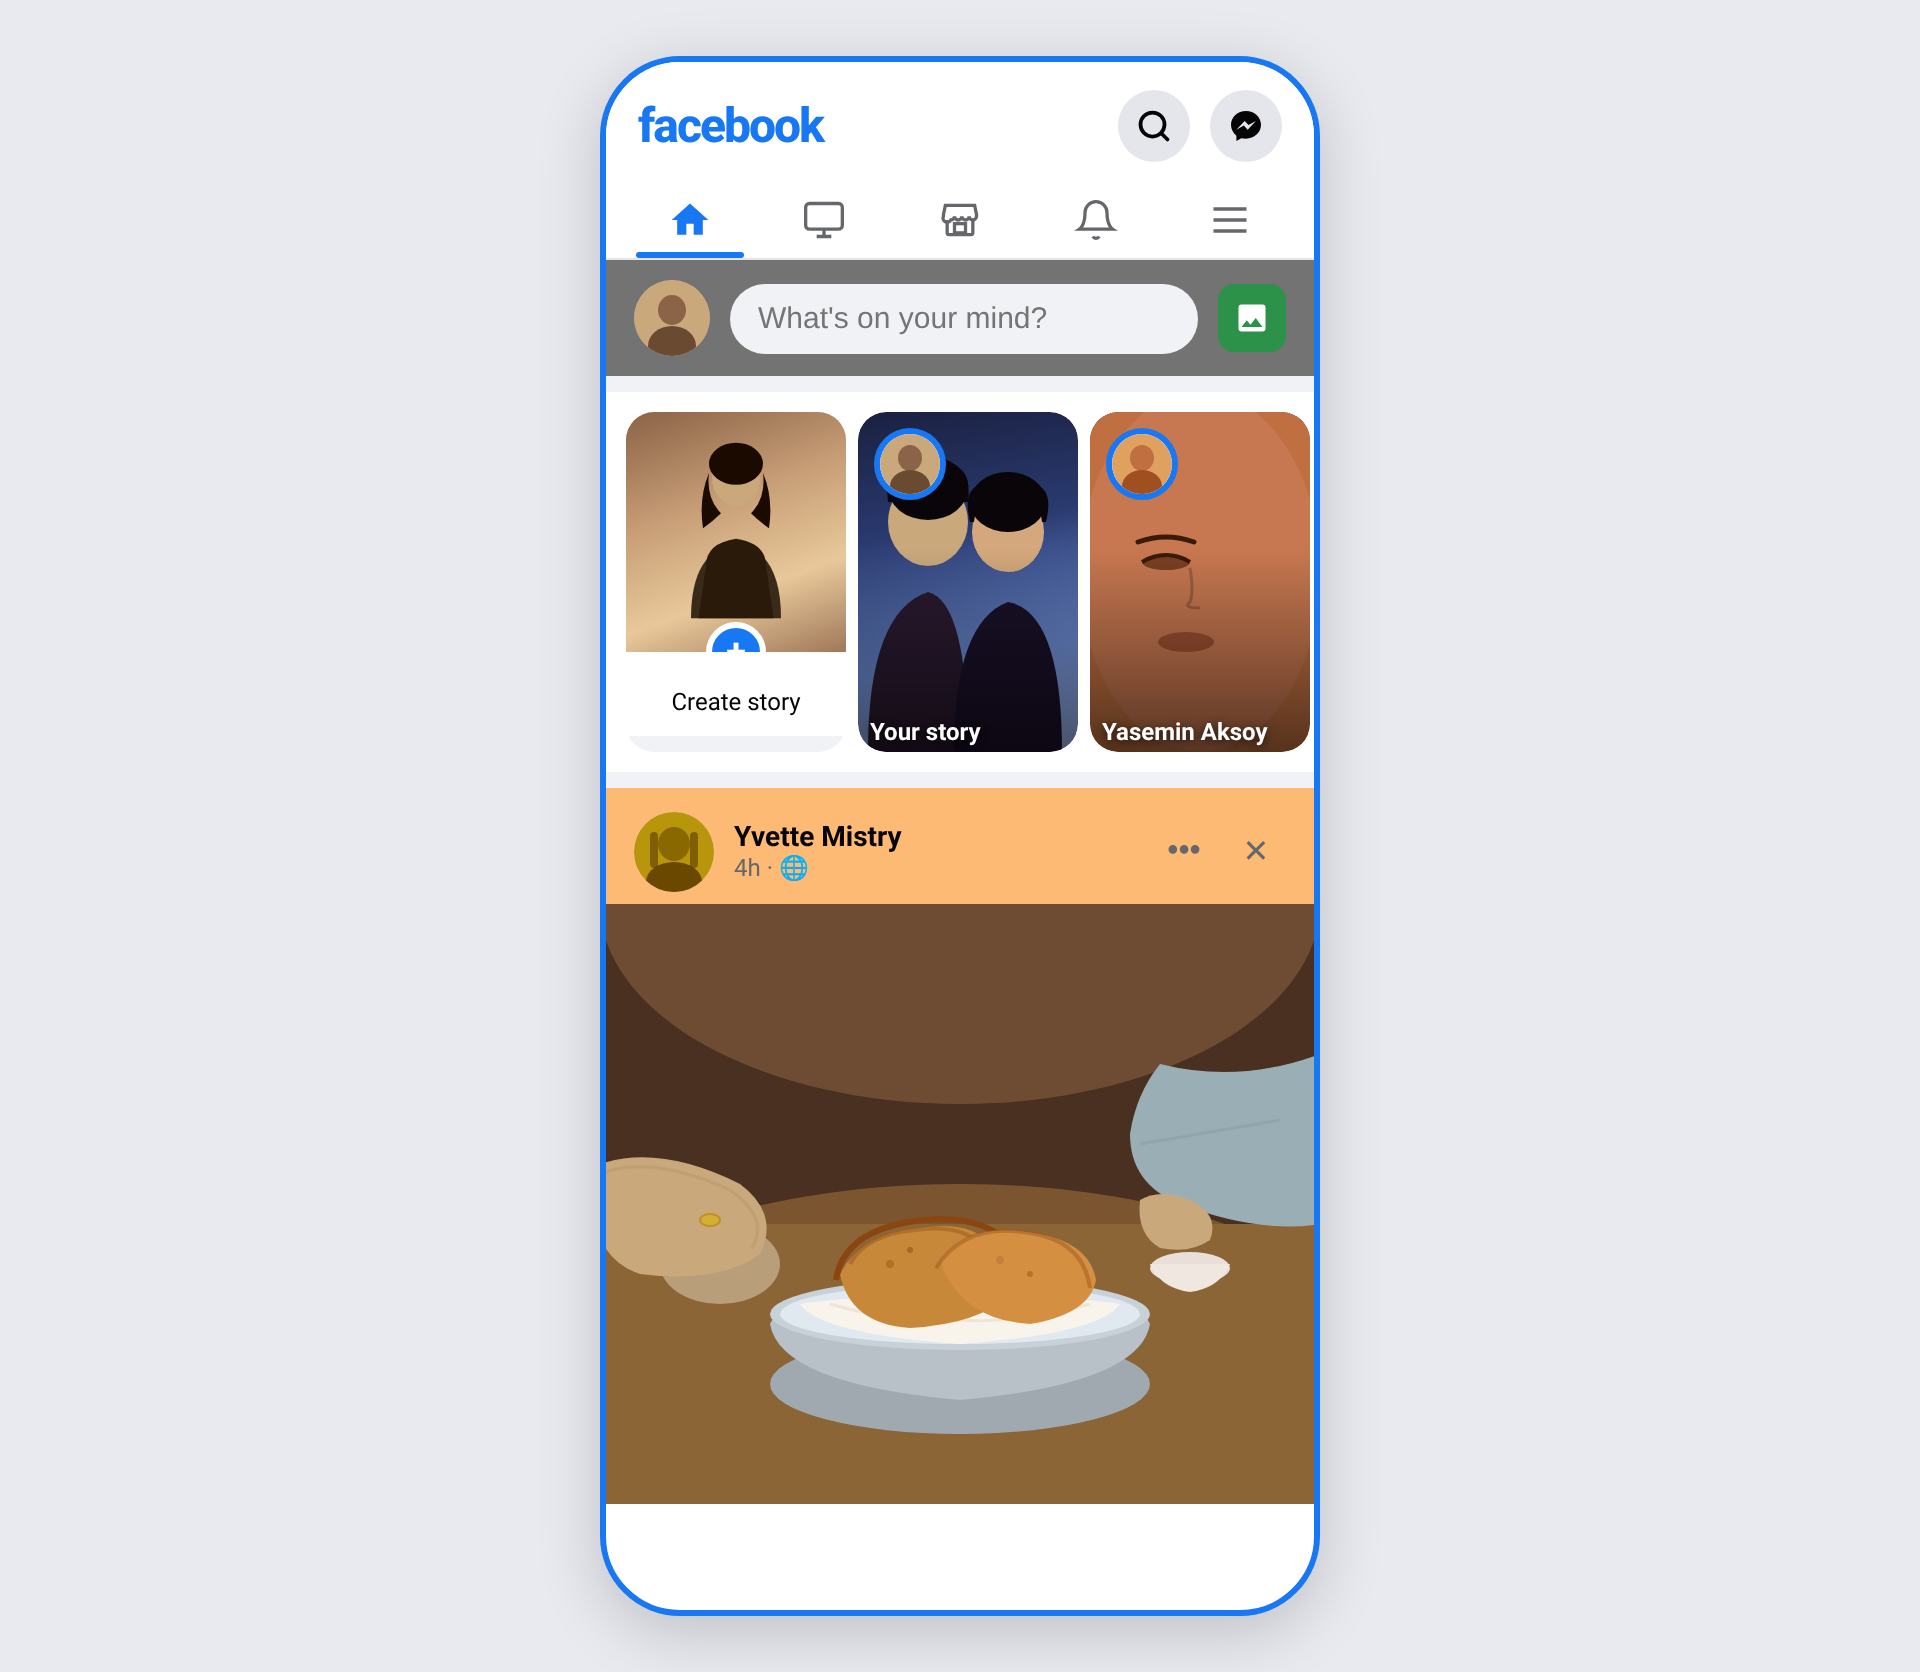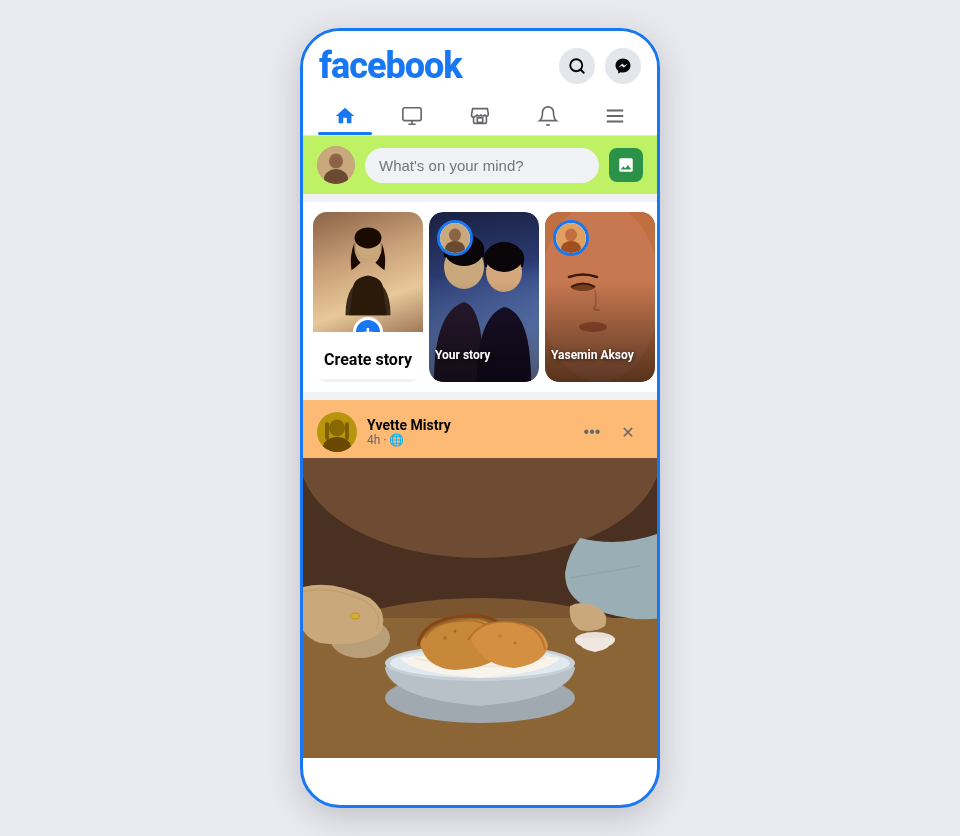--- a/index.html
+++ b/index.html
@@ -24,21 +24,21 @@
     }
     
     .header {
       display: flex;
       align-items: center;
       justify-content: space-between;
       padding: 14px 16px 8px 16px;
       background: #fff;
     }
     .fb-logo {
-      font-size: 36px;
+      font-size: 24px;
       font-weight: 800;
       color: #1877f2;
       letter-spacing: -1px;
     }
     .header-icons {
       display: flex;
       gap: 10px;
       align-items: center;
     }
     .header-icon-btn {
@@ -85,21 +85,21 @@
       height: 3px;
       background: #1877f2;
       border-radius: 2px;
     }
     
     .composer {
       display: flex;
       align-items: center;
       padding: 10px 14px;
       gap: 10px;
-      background: #bef264;
+      background: #737373;
       border-bottom: 8px solid #f0f2f5;
     }
     .composer-avatar {
       width: 38px;
       height: 38px;
       border-radius: 50%;
       background: #c9a87c;
       overflow: hidden;
       flex-shrink: 0;
       display: flex;
@@ -177,22 +177,22 @@
       justify-content: center;
       color: #fff;
       font-size: 18px;
       font-weight: bold;
       z-index: 2;
     }
     .story-create-label {
       background: #fff;
       text-align: center;
       padding: 18px 4px 8px 4px;
-      font-size: 16px;
-      font-weight: 700;
+      font-size: 12px;
+      font-weight: 400;
       color: #050505;
       line-height: 1.3;
     }
     .story-card-user {
       width: 110px;
       height: 170px;
       position: relative;
     }
     .story-user-bg {
       width: 100%;
@@ -208,21 +208,21 @@
       width: 36px;
       height: 36px;
       border-radius: 50%;
       border: 3px solid #1877f2;
       overflow: hidden;
       z-index: 2;
       background: #eee;
     }
     .story-label {
       position: absolute;
-      bottom: 20px;
+      bottom: 3px;
       left: 6px;
       right: 6px;
       color: #fff;
       font-size: 12px;
       font-weight: 700;
       text-shadow: 0 1px 4px rgba(0,0,0,0.7);
       z-index: 2;
     }
     
     .story-gradient {

